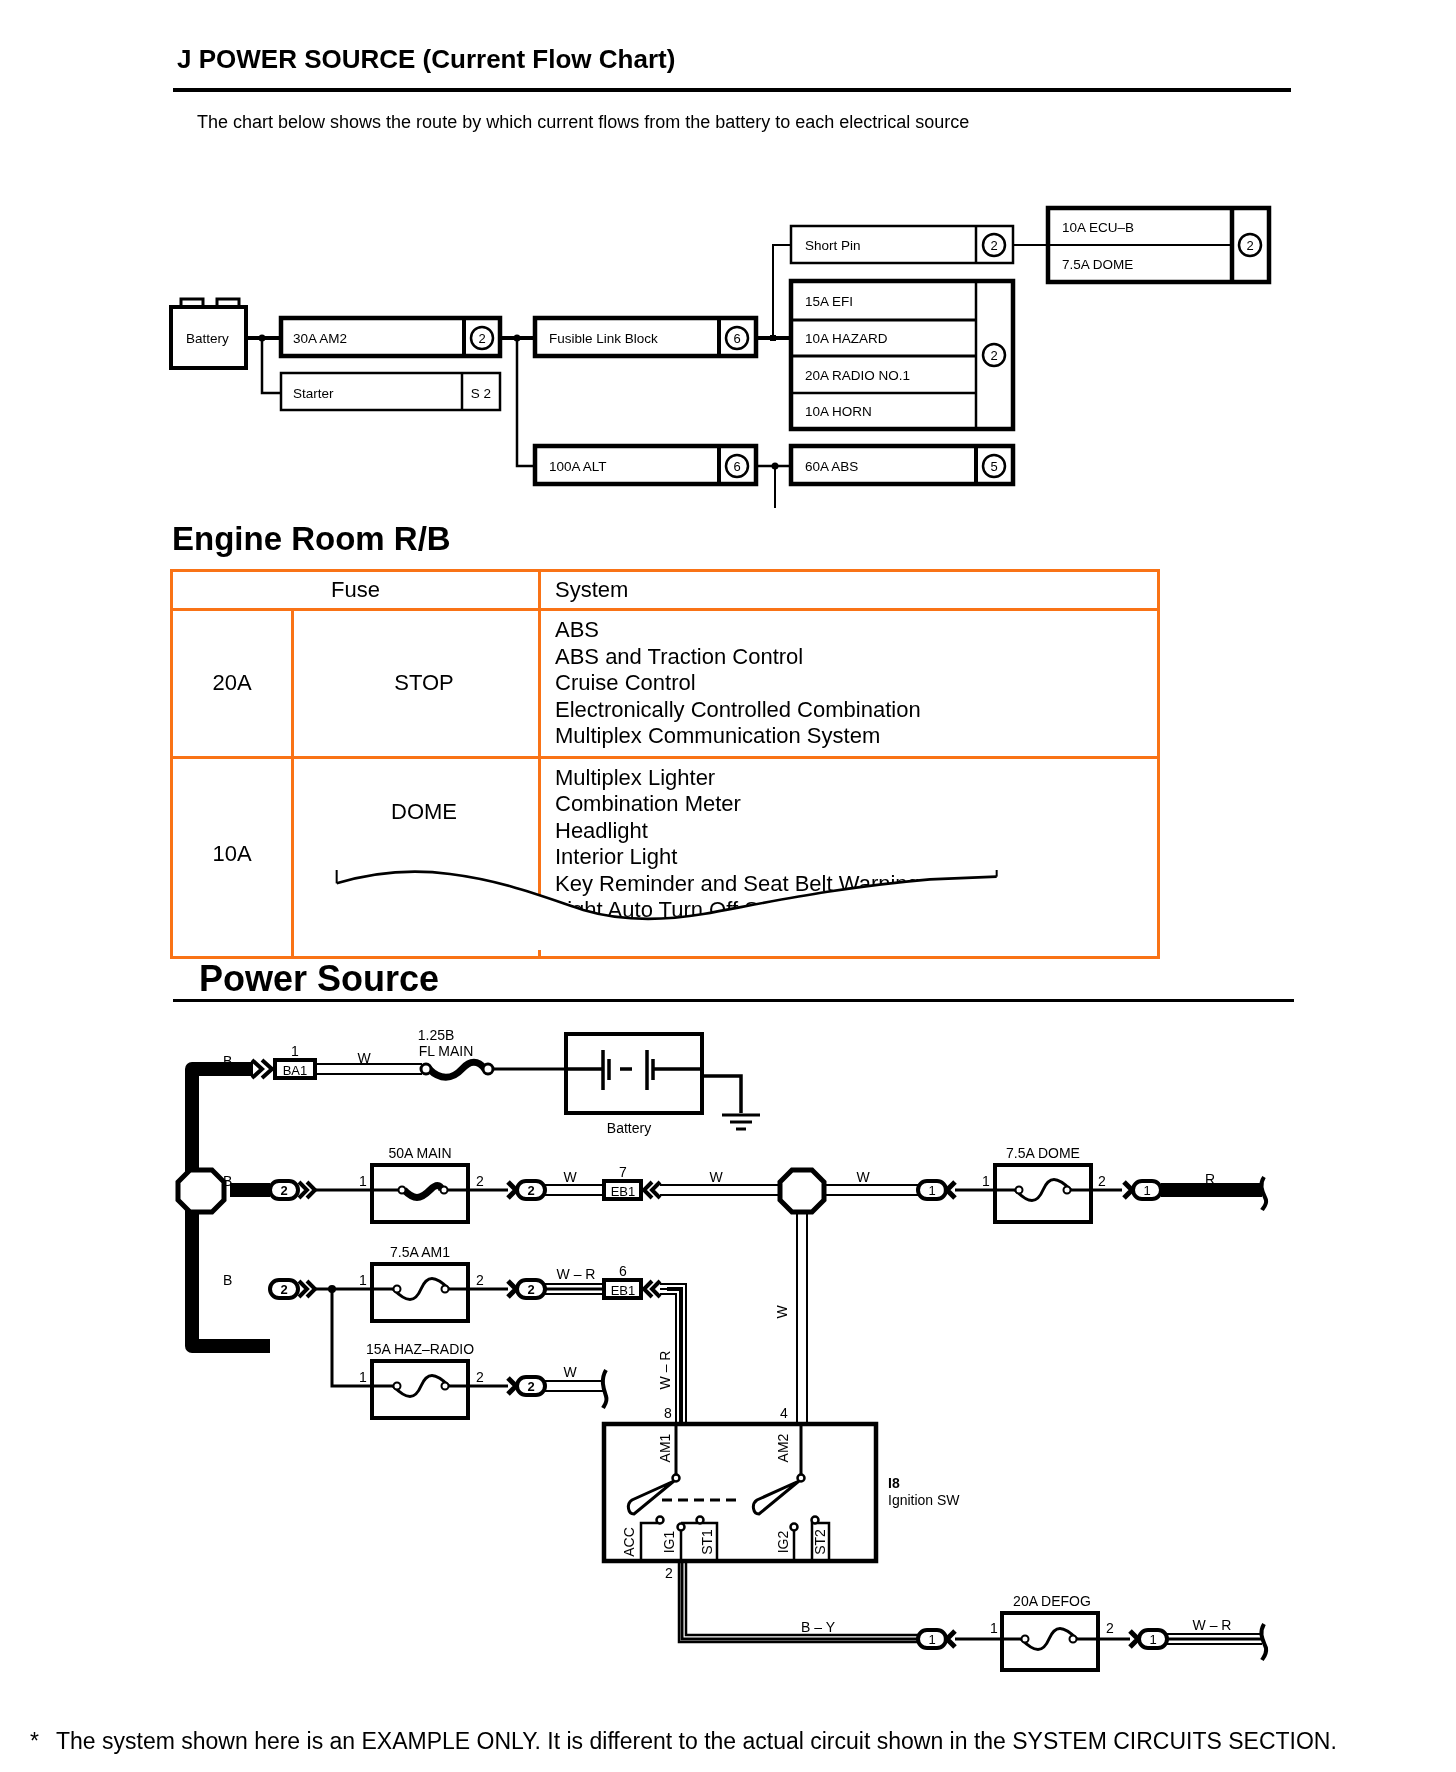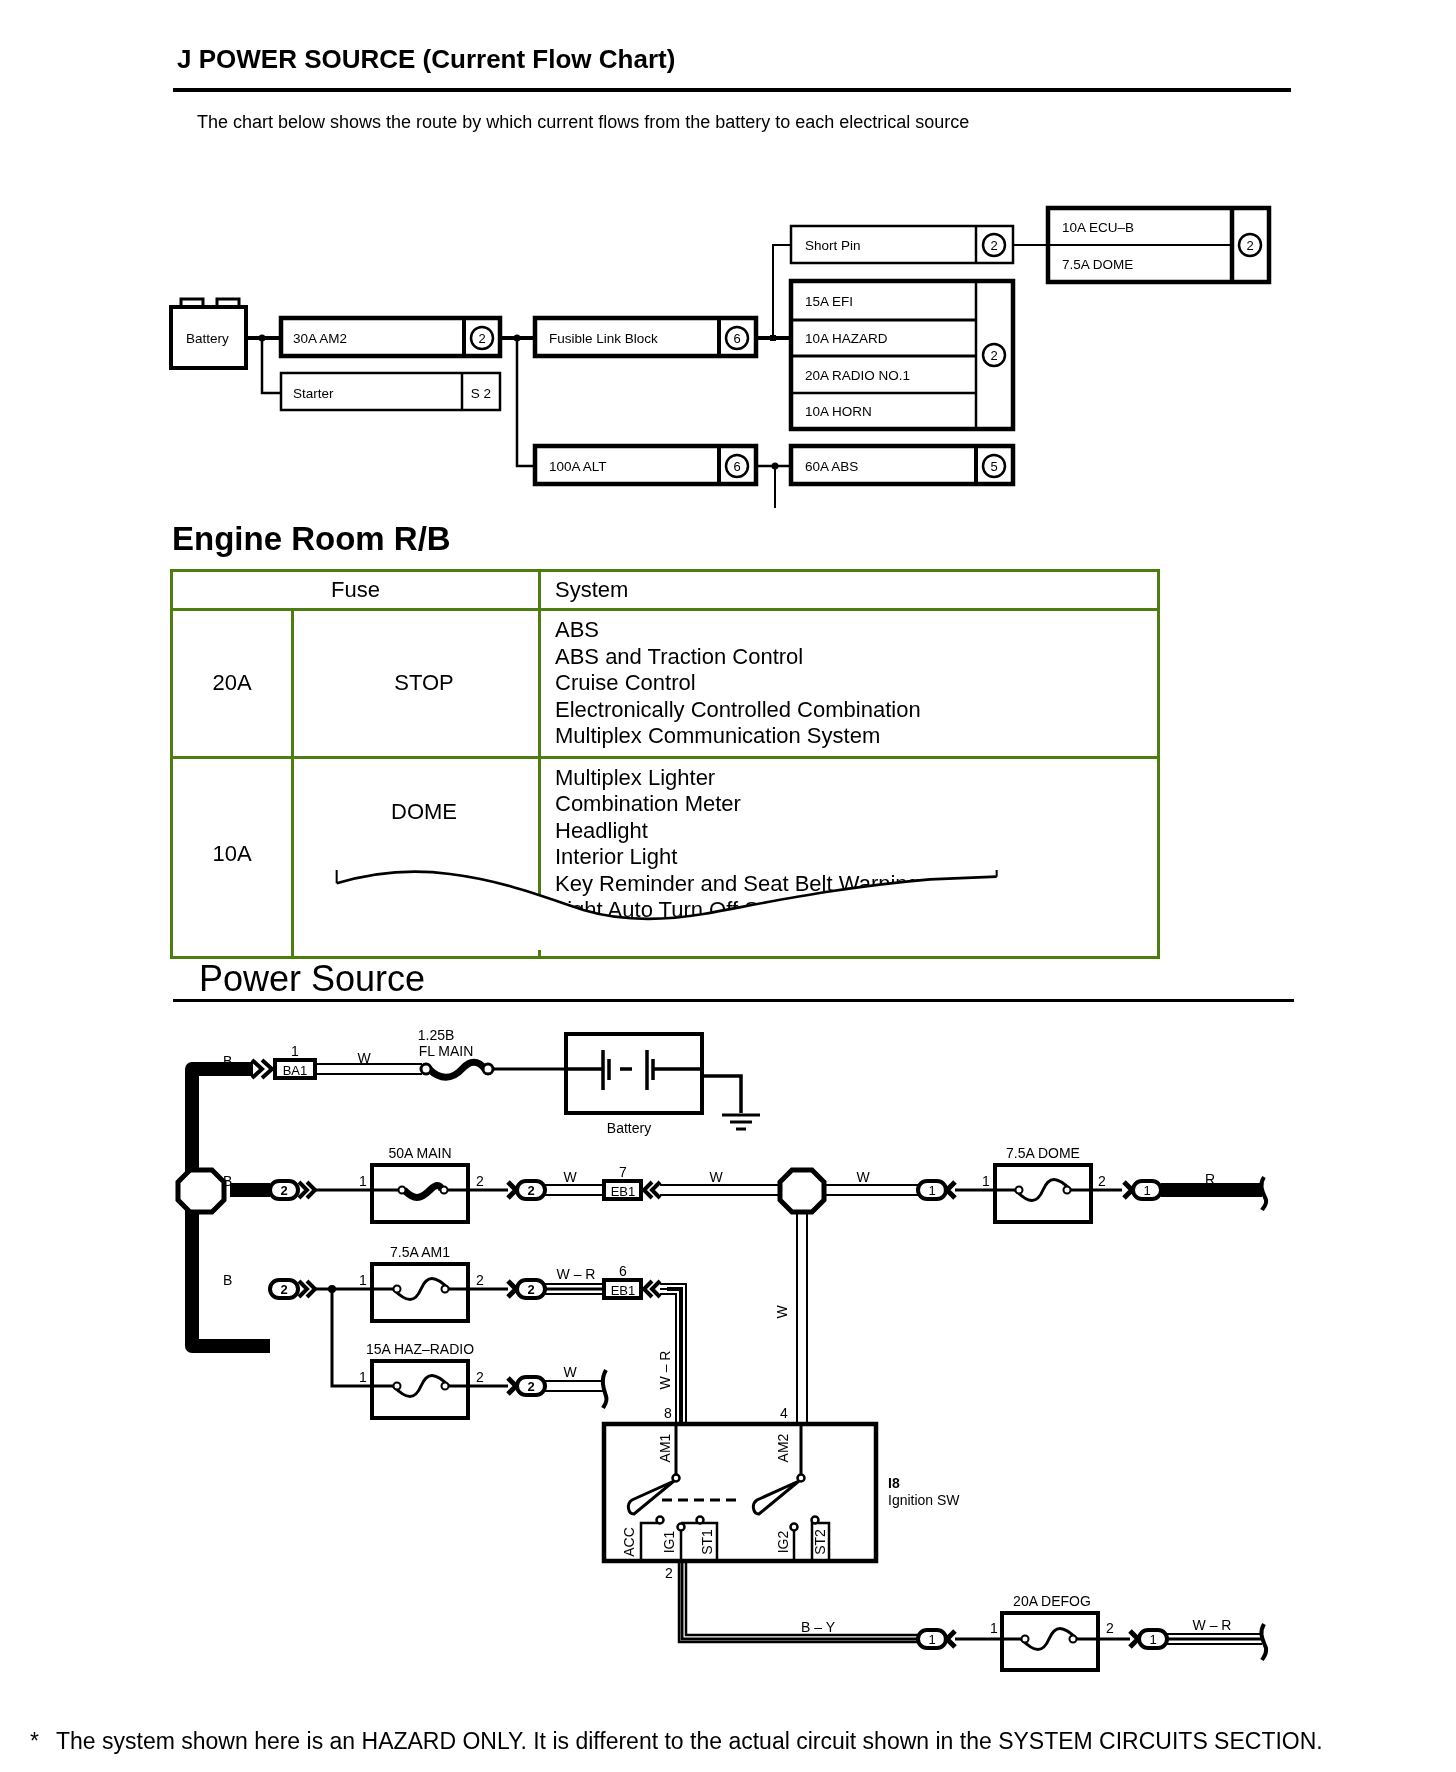--- a/index.html
+++ b/index.html
@@ -2,28 +2,28 @@
 <html><head>
 <meta charset="utf-8">
 <style>
   html, body { margin:0; padding:0; background:#ffffff; }
   body { width:1456px; height:1772px; position:relative; overflow:hidden; font-family:"Liberation Sans", sans-serif; color:#000; }
   .abs { position:absolute; }
   .title1 { left:177px; top:44px; font-size:26px; font-weight:bold; white-space:nowrap; }
   .rule1 { left:173px; top:88px; width:1118px; height:4px; background:#000; }
   .intro { left:197px; top:106px; font-size:18px; line-height:33px; white-space:nowrap; }
   .title2 { left:172px; top:520px; font-size:33px; font-weight:bold; white-space:nowrap; }
-  .title3 { left:199px; top:958px; font-size:36px; font-weight:normal; white-space:nowrap; }
+  .title3 { left:199px; top:958px; font-size:36px; font-weight:bold; white-space:nowrap; }
   .rule3 { left:173px; top:999px; width:1121px; height:3px; background:#000; }
   .footnote { left:30px; top:1728px; font-size:23px; white-space:nowrap; }
   .footnote .star { display:inline-block; width:26px; }
   svg text { font-family:"Liberation Sans", sans-serif; }
   
   .rb-table { left:170px; top:569px; width:990px; border-collapse:collapse; font-size:22px; }
-  .rb-table td, .rb-table th { border:3px solid #4d7c0f; font-weight:normal; padding:0; vertical-align:middle; }
+  .rb-table td, .rb-table th { border:3px solid #f97316; font-weight:normal; padding:0; vertical-align:middle; }
   .rb-table th { height:36px; text-align:left; padding-left:14px; }
   .rb-table th.fuse-h { text-align:center; padding-left:0; }
   .rb-table td.amp { width:118px; text-align:center; }
   .rb-table td.name { width:228px; padding-left:16px;text-align:center; }
   .rb-table td.sys { padding:6px 14px; line-height:26.5px; }
   .sys div { white-space:nowrap; }
   .tear-mask { left:160px; top:870px; width:1020px; height:80px; }
 </style>
 </head>
 <body>
@@ -363,14 +363,14 @@
     <text x="932" y="644" text-anchor="middle" font-size="13">1</text>
     <text x="1052" y="606" text-anchor="middle">20A DEFOG</text>
     <text x="994" y="633" text-anchor="middle">1</text>
     <text x="1110" y="633" text-anchor="middle">2</text>
     <text x="1153" y="644" text-anchor="middle" font-size="13">1</text>
     <text x="1212" y="630" text-anchor="middle">W – R</text>
   </g>
 </svg>
 
 <div class="abs footnote">
-  <span class="star">*</span><span>The system shown here is an HAZARD ONLY. It is different to the actual circuit shown in the SYSTEM CIRCUITS SECTION.</span>
+  <span class="star">*</span><span>The system shown here is an EXAMPLE ONLY. It is different to the actual circuit shown in the SYSTEM CIRCUITS SECTION.</span>
 </div>
 
 </body></html>

